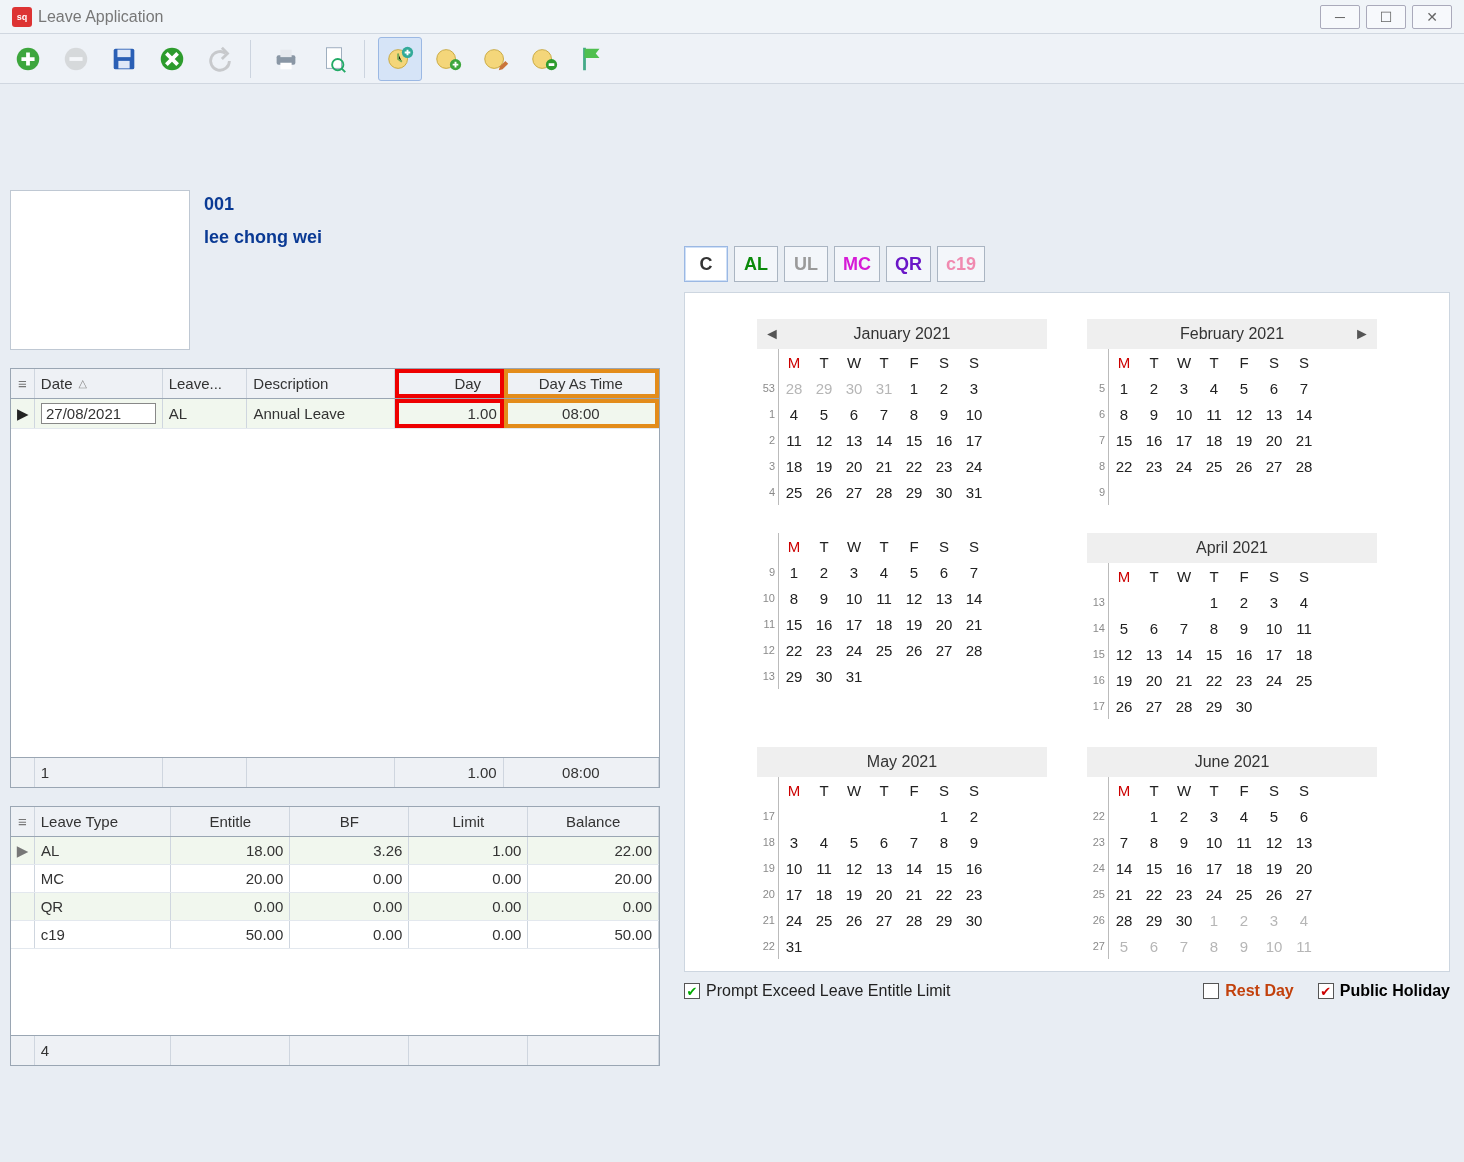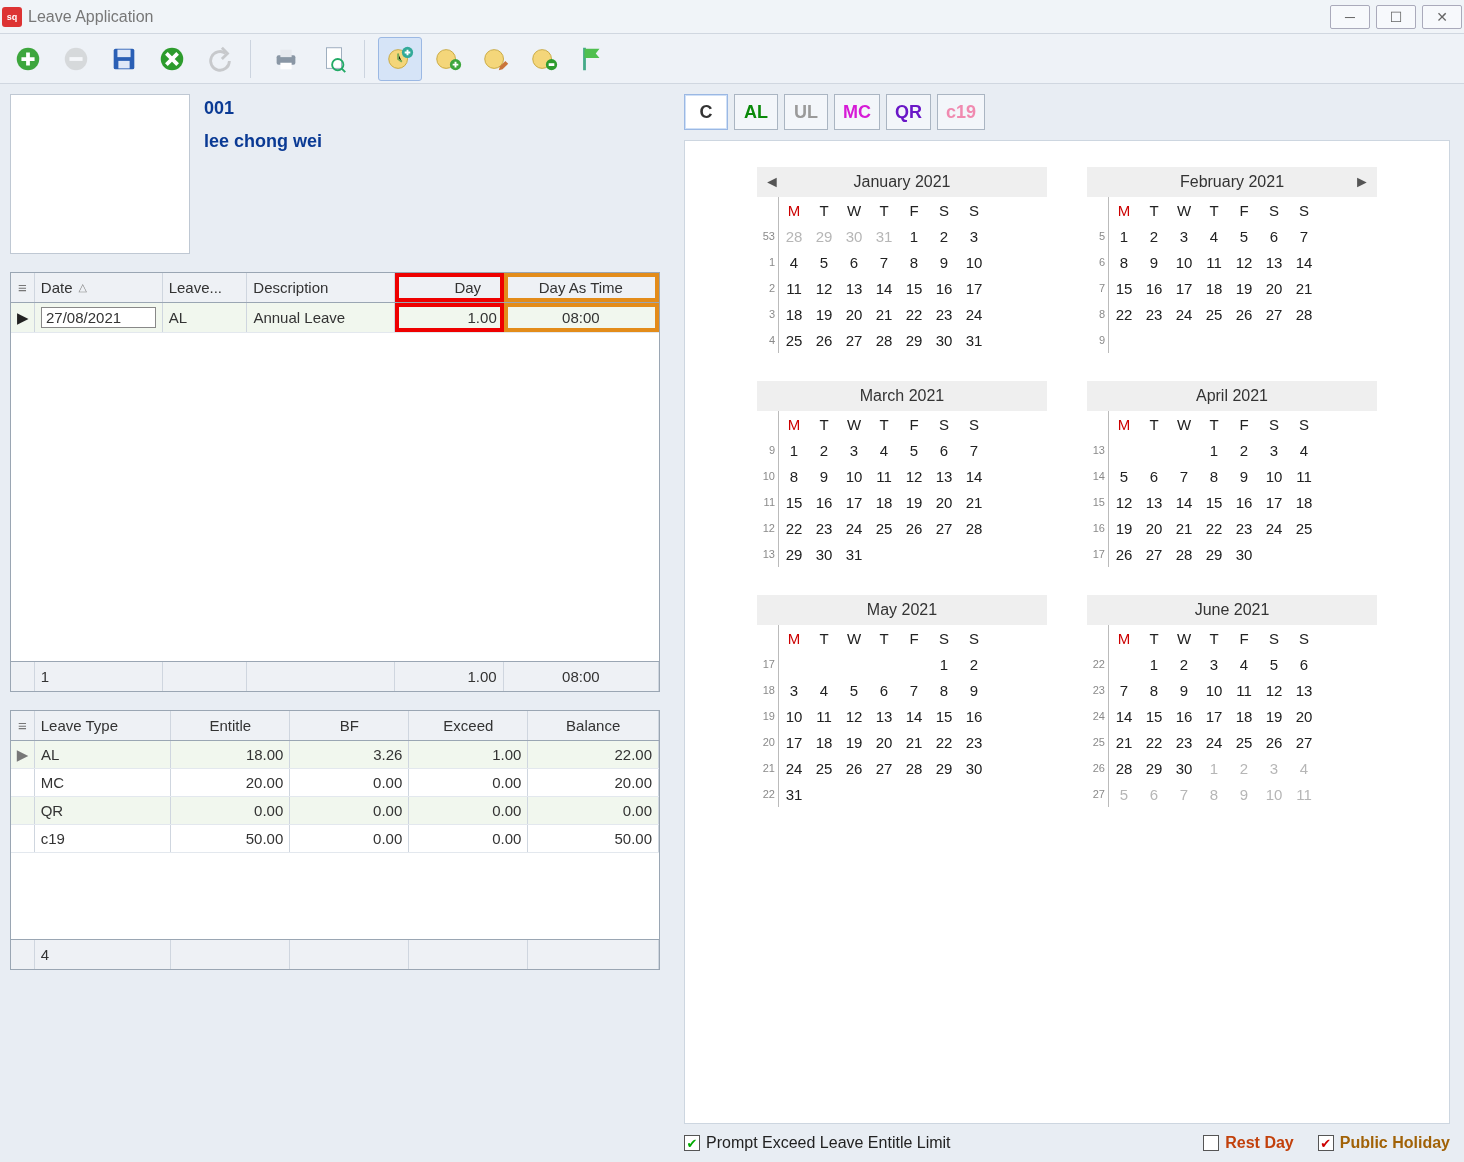--- a/index.html
+++ b/index.html
@@ -11,21 +11,21 @@
     color: #222;
     width: 1464px;
     height: 1162px;
     overflow: hidden;
   }
   .titlebar {
     height: 34px;
     background: #f0f4f8;
     border-bottom: 1px solid #d0d7e0;
     display: flex; align-items: center;
-    padding: 0 2px;
+    padding: 0 12px;
   }
   .titlebar .app-icon {
     width: 20px; height: 20px; background: #d33; border-radius: 3px; margin-right: 6px;
     display:flex;align-items:center;justify-content:center;color:#fff;font-size:9px;font-weight:bold;
   }
   .titlebar .title { color: #777; font-size: 16px; }
   .titlebar .spacer { flex: 1; }
   .winbtns { display:flex; gap:6px; }
   .winbtn {
     width: 40px; height: 24px; border: 1px solid #aab; background:#f7f9fc;
@@ -42,20 +42,21 @@
   .toolbtn {
     width: 44px; height: 44px; display:flex;align-items:center;justify-content:center;
     border:1px solid transparent; border-radius:3px;
   }
   .toolbtn.sel { border:1px solid #9bb8e3; background:#d6e4f7; }
   .toolsep { width:6px; height:38px; border-left:1px solid #ccd4df; margin:0 4px; }
   .ticon { width:30px;height:30px; }
   .content {
     display:flex;
     height: calc(1162px - 34px - 50px);
+    align-items: center;
   }
   .left {
     width: 670px;
     padding: 10px 10px 0 10px;
     display:flex; flex-direction:column;
     gap: 18px;
   }
   .emp-head { display:flex; gap:14px; }
   .photo {
     width: 180px; height: 160px; background:#fff; border:1px solid #bfc8d3;
@@ -127,21 +128,21 @@
   .daycell{ width:30px; height:26px; display:flex; align-items:center; justify-content:center; font-size:15px; color:#222;}
   .dow{ font-size:15px; color:#222;}
   .dow.m{ color:#c00;}
   .muted{ color:#b6b6b6;}
   .bottom-opts{
     display:flex; align-items:center; gap:24px; padding:10px 0 0 0; font-size:16px;
   }
   .chk{ display:flex; align-items:center; gap:6px; }
   .chkbox{ width:16px;height:16px;border:1px solid #555; background:#fff; display:flex;align-items:center;justify-content:center;font-size:13px;color:#0a0;}
   .lbl-rest{color:#c2410c;font-weight:bold;}
-  .lbl-ph{color:#a16207;font-weight:bold;}
+  .lbl-ph{color:#000000;font-weight:bold;}
   .bottom-spacer{flex:1;}
 </style>
 </head>
 <body>
 
 <div class="titlebar">
   <div class="app-icon">sq</div>
   <div class="title">Leave Application</div>
   <div class="spacer"></div>
   <div class="winbtns">
@@ -280,21 +281,21 @@
       </div>
     </div>
 
 
     <div class="grid2">
       <div class="ghead">
         <div class="gcell ghandle">≡</div>
         <div class="gcell col-lt">Leave Type</div>
         <div class="gcell col-ent" style="justify-content:center">Entitle</div>
         <div class="gcell col-bf" style="justify-content:center">BF</div>
-        <div class="gcell col-tk" style="justify-content:center">Exceed</div>
+        <div class="gcell col-tk" style="justify-content:center">Limit</div>
         <div class="gcell col-bal" style="justify-content:center">Balance</div>
       </div>
       <div id="balance-body" style="flex:1">
           <div class="g2row alt">
             <div class="gcell ghandle">▶</div>
             <div class="gcell col-lt">AL</div>
             <div class="gcell col-ent num">18.00</div>
             <div class="gcell col-bf num">3.26</div>
             <div class="gcell col-tk num">1.00</div>
             <div class="gcell col-bal num">22.00</div>
@@ -477,23 +478,20 @@
                 <div class="daycell"></div>
                 <div class="daycell"></div>
                 <div class="daycell"></div>
                 <div class="daycell"></div>
                 <div class="daycell"></div>
                 <div class="daycell"></div>
               </div>
             </div>
           </div>
           <div class="month">
-            <div class="mhead">
-              <span>March 2021</span>
-            </div>
             <div class="mbody">
               <div class="dowrow">
                 <div class="wkno"></div>
                 <div class="daycell dow m">M</div>
                 <div class="daycell dow">T</div>
                 <div class="daycell dow">W</div>
                 <div class="daycell dow">T</div>
                 <div class="daycell dow">F</div>
                 <div class="daycell dow">S</div>
                 <div class="daycell dow">S</div>

